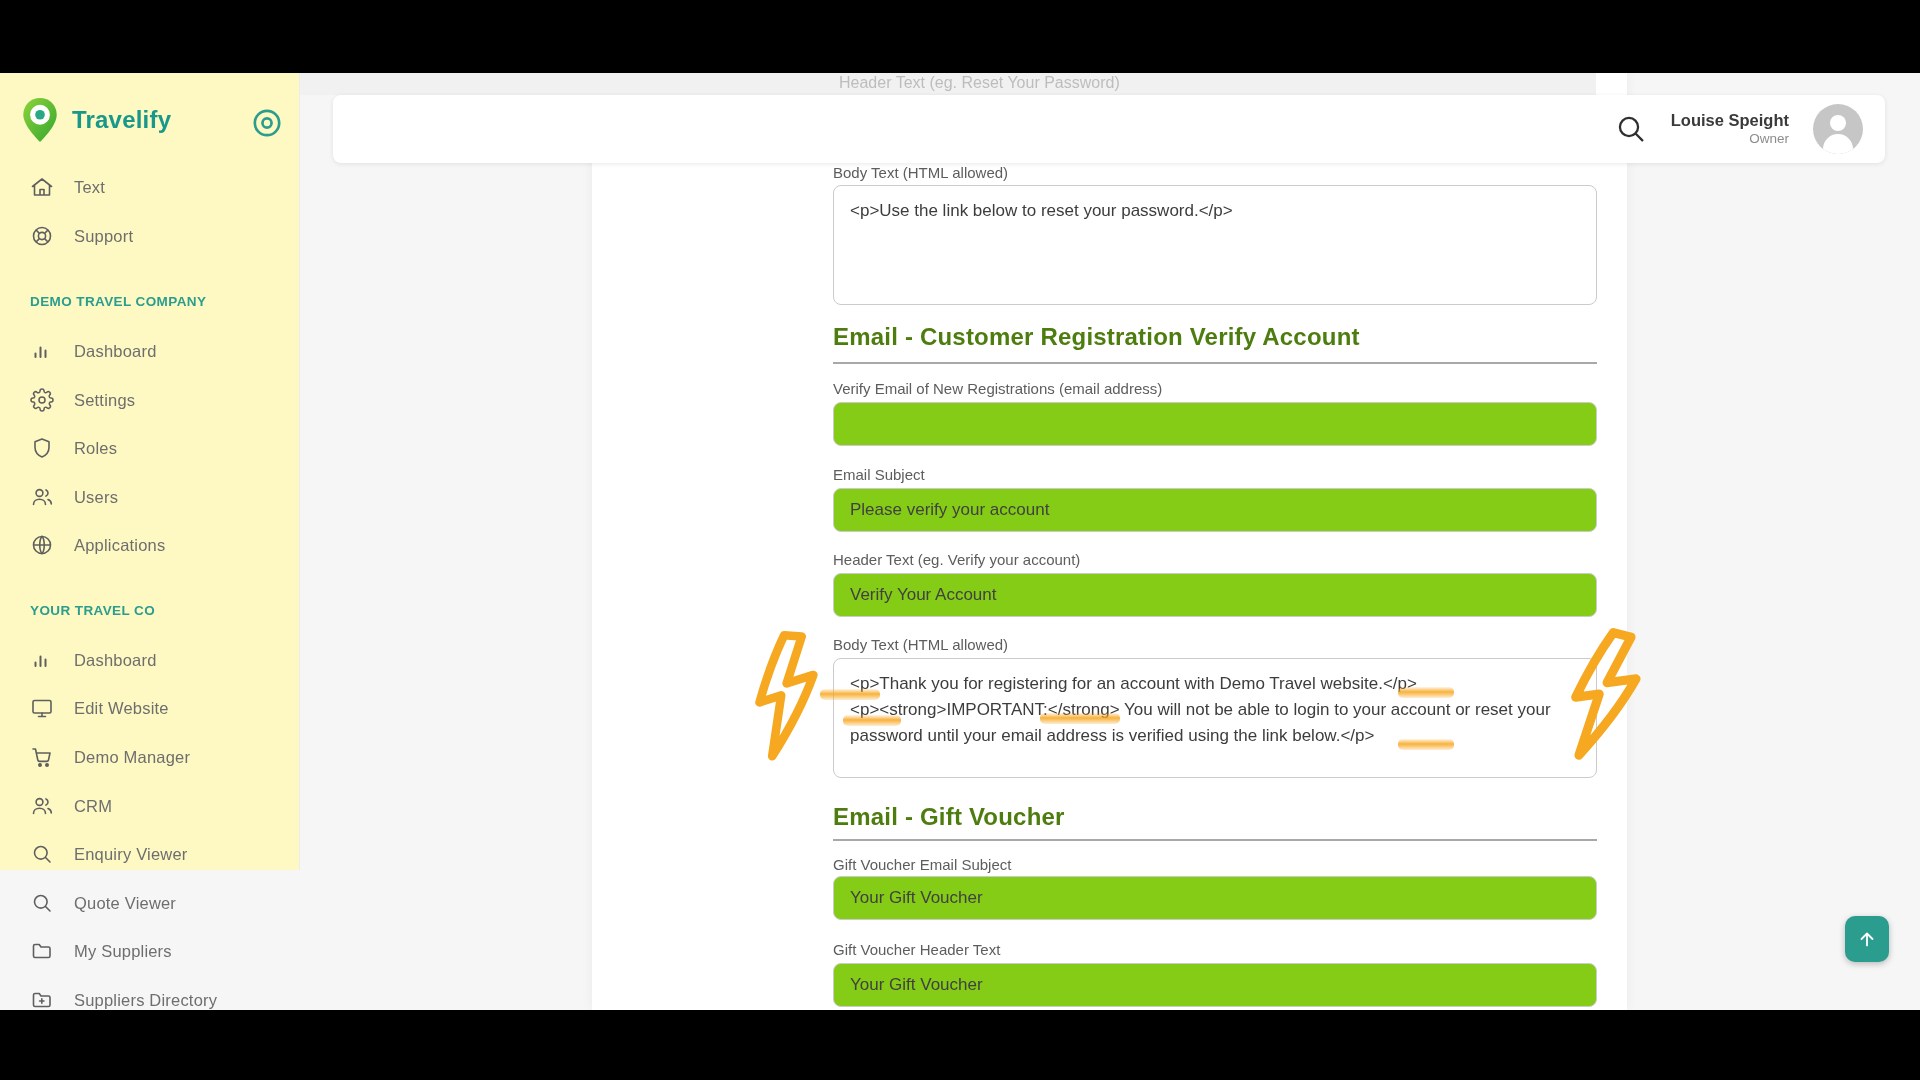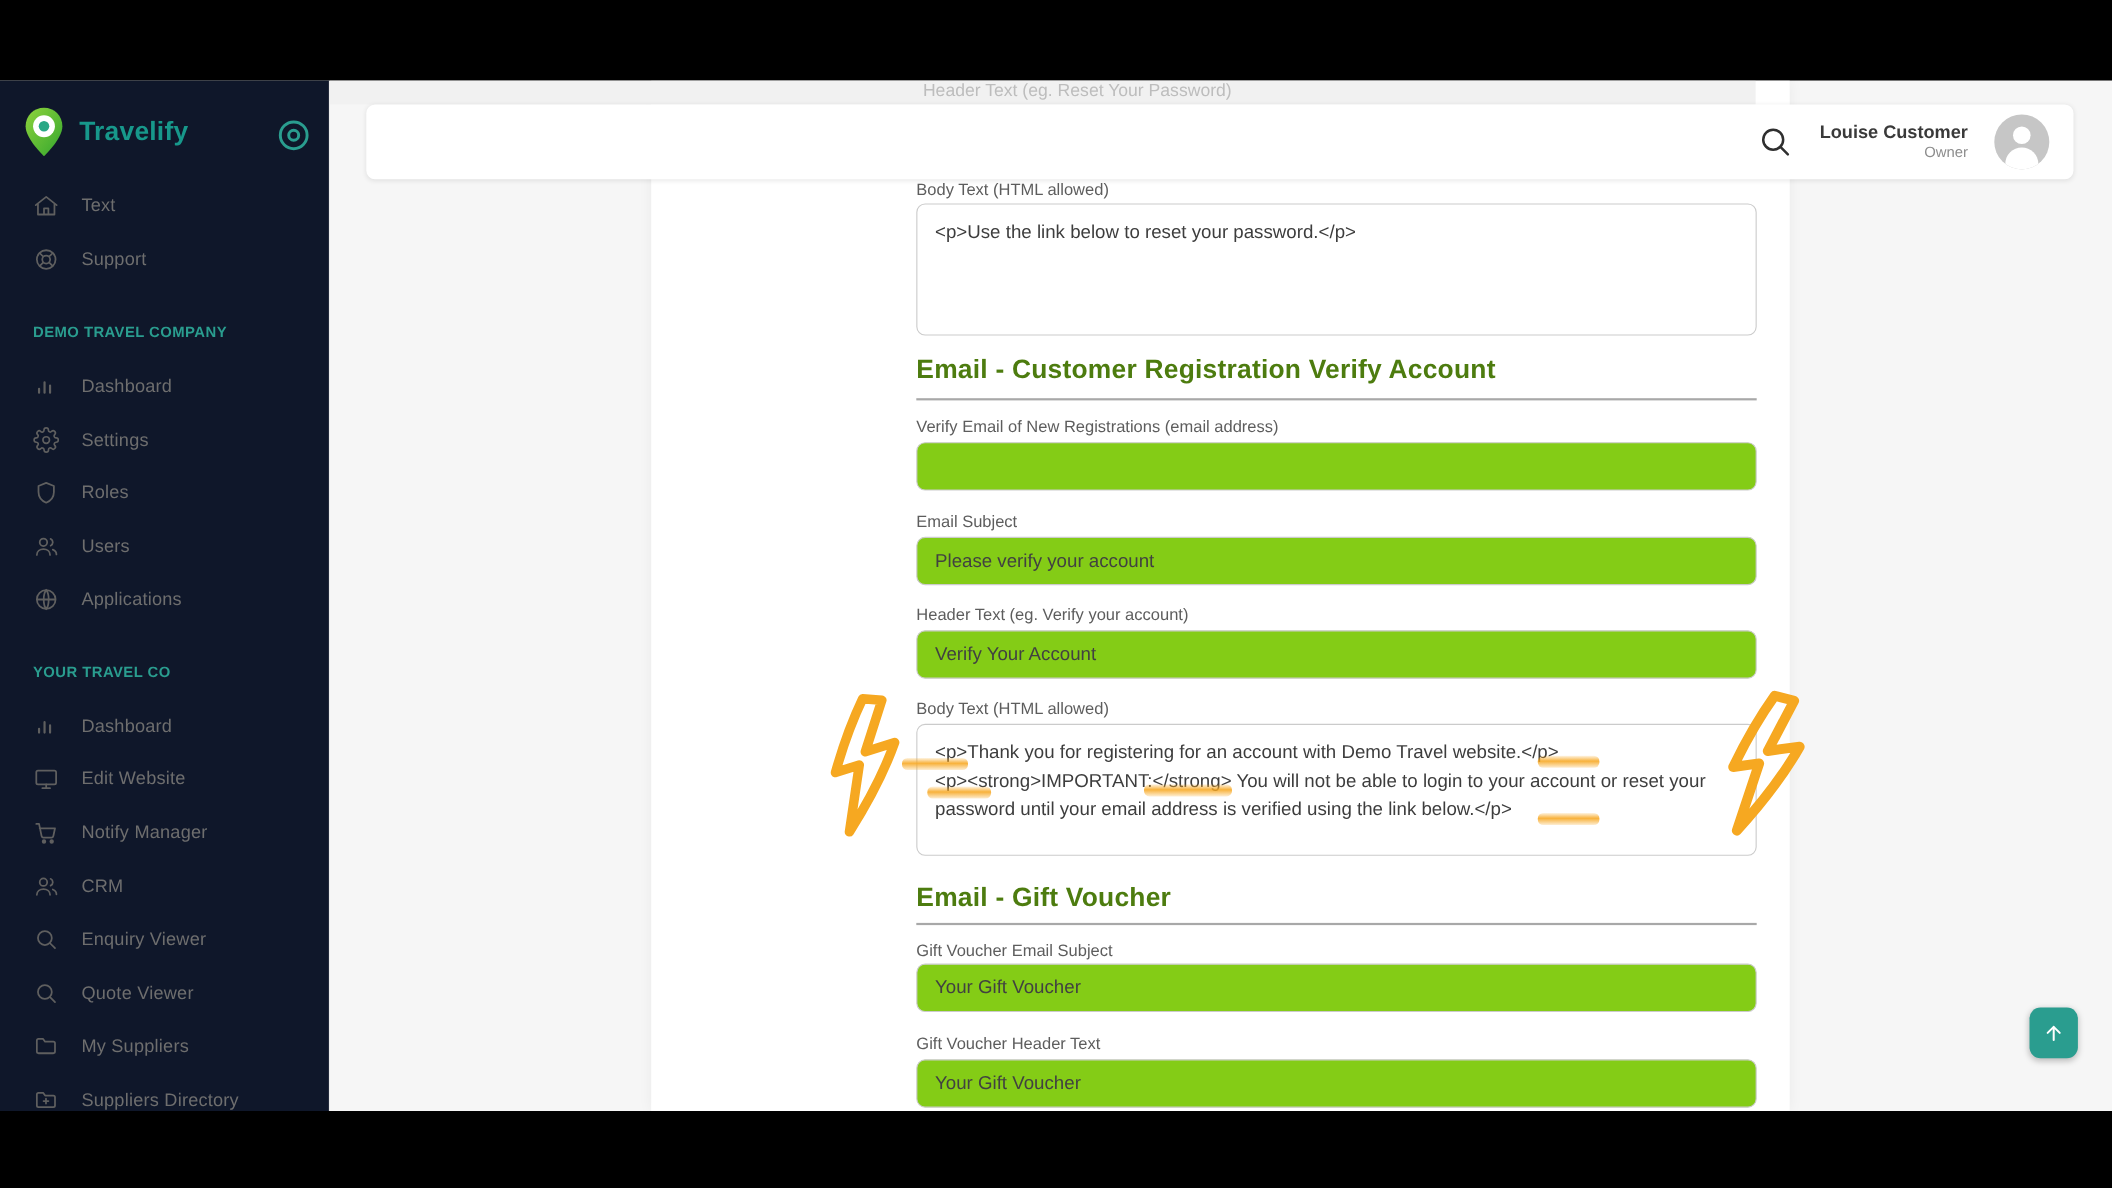--- a/index.html
+++ b/index.html
@@ -4,21 +4,21 @@
 <style>
   * { margin:0; padding:0; box-sizing:border-box; }
   html,body { width:1920px; height:1080px; overflow:hidden; background:#000; font-family:"Liberation Sans", sans-serif; }
 
   .stage { position:absolute; left:0; top:73px; width:1920px; height:937px; background:#f6f6f6; overflow:hidden; }
   .bar { position:absolute; left:0; width:1920px; background:#000; z-index:50; }
   .bar.top { top:0; height:73px; }
   .bar.bottom { top:1010px; height:70px; }
 
   
-  .sidebar { position:absolute; left:0; top:0; width:300px; height:937px; background:#0f172a; border-right:1px solid #ececec; z-index:10; }
+  .sidebar { position:absolute; left:0; top:0; width:300px; height:797px; background:#fef9c3; border-right:1px solid #ececec; z-index:10; }
   .logo-row { position:absolute; left:20px; top:24px; display:flex; align-items:center; gap:12px; }
   .logo-text { font-size:24px; font-weight:700; color:#17988b; letter-spacing:.2px; }
   .collapse-btn { position:absolute; left:250px; top:33px; width:34px; height:34px; cursor:pointer; }
   .srow { position:absolute; left:30px; display:flex; align-items:center; gap:20px; height:40px; cursor:pointer; }
   .srow .lbl { font-size:16.5px; color:#6e6e6e; letter-spacing:.2px; white-space:nowrap; }
   .sheading { position:absolute; left:30px; font-size:13.5px; font-weight:700; color:#2a9d8f; letter-spacing:.4px; white-space:nowrap; }
   .sicon { width:24px; height:24px; flex:0 0 24px; }
 
   
   .main { position:absolute; left:300px; top:0; width:1620px; height:937px; }
@@ -151,21 +151,21 @@
           <path d="M12 17v3.2M8.5 20.5h7"></path>
         </svg>
       <span class="lbl">Edit Website</span>
     </div>
     <div class="srow" style="top:664px">
       <svg class="sicon" viewBox="0 0 24 24" fill="none" stroke="#5f5f5f" stroke-width="1.6" stroke-linecap="round" stroke-linejoin="round">
         <path d="M3 4h2.5l2.3 11a1.8 1.8 0 0 0 1.8 1.4h7.1a1.8 1.8 0 0 0 1.8-1.4L20 8H6.1"></path>
         <circle cx="10" cy="20" r="1.2" fill="#5f5f5f"></circle>
           <circle cx="17" cy="20" r="1.2" fill="#5f5f5f"></circle>
         </svg>
-      <span class="lbl">Notify Manager</span>
+      <span class="lbl">Demo Manager</span>
     </div>
     <div class="srow" style="top:713px">
       <svg class="sicon" viewBox="0 0 24 24" fill="none" stroke="#5f5f5f" stroke-width="1.6" stroke-linecap="round">
         <circle cx="9.5" cy="8" r="3.4"></circle>
           <path d="M3.5 19.5c0-3.3 2.7-5.2 6-5.2s6 1.9 6 5.2M16 4.9a3.4 3.4 0 0 1 0 6.2M18 14.6c1.9.7 3.3 2.2 3.3 4.4"></path>
         </svg>
       <span class="lbl">CRM</span>
     </div>
     <div class="srow" style="top:761px">
       <svg class="sicon" viewBox="0 0 24 24" fill="none" stroke="#5f5f5f" stroke-width="1.6" stroke-linecap="round">
@@ -232,21 +232,21 @@
     <div class="top-strip">
       <div class="faded-label">Header Text (eg. Reset Your Password)</div>
     </div>
 
     <header class="header-card">
       <svg class="search-btn" viewBox="0 0 24 24" fill="none" stroke="#2f2f2f" stroke-width="1.7" stroke-linecap="round">
         <circle cx="10.5" cy="10.5" r="6.8"></circle>
           <path d="m15.6 15.6 4.9 4.9"></path>
         </svg>
       <div class="user-block">
-        <div class="user-name">Louise Customer</div>
+        <div class="user-name">Louise Speight</div>
         <div class="user-role">Owner</div>
       </div>
       <div class="avatar">
         <div class="head"></div>
         <div class="body"></div>
       </div>
     </header>
 
     <svg class="bolt" style="left:440px; top:553px; transform:rotate(-7deg)" width="86" height="140" viewBox="0 0 100 160" fill="none" stroke="#f6a821" stroke-width="10" stroke-linejoin="round" stroke-linecap="round">
       <path d="M60 10 C46 32 32 60 22 84 L48 79 L29 148 C52 120 72 92 88 60 L56 66 L80 14 Z"></path>

